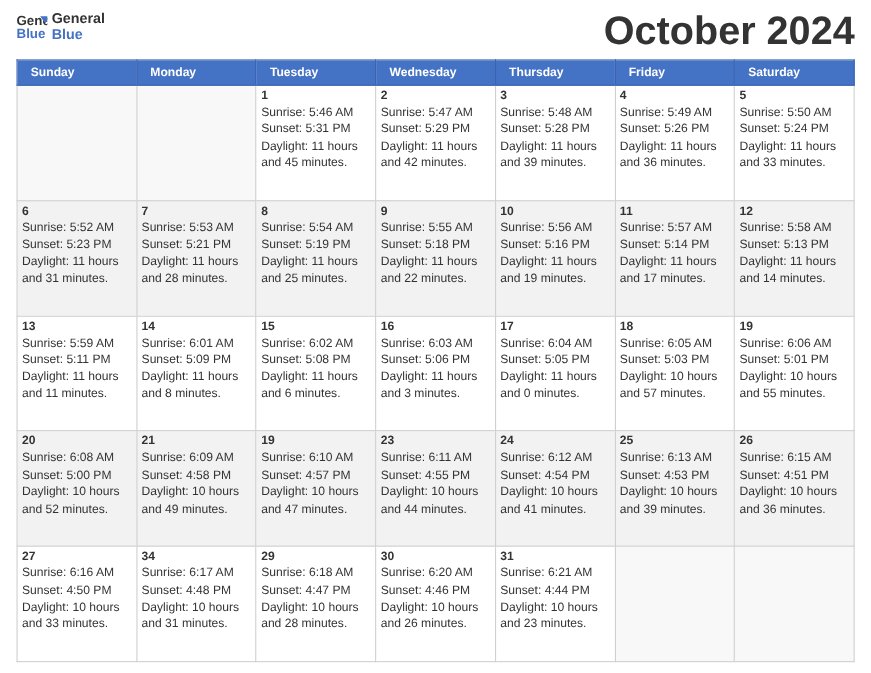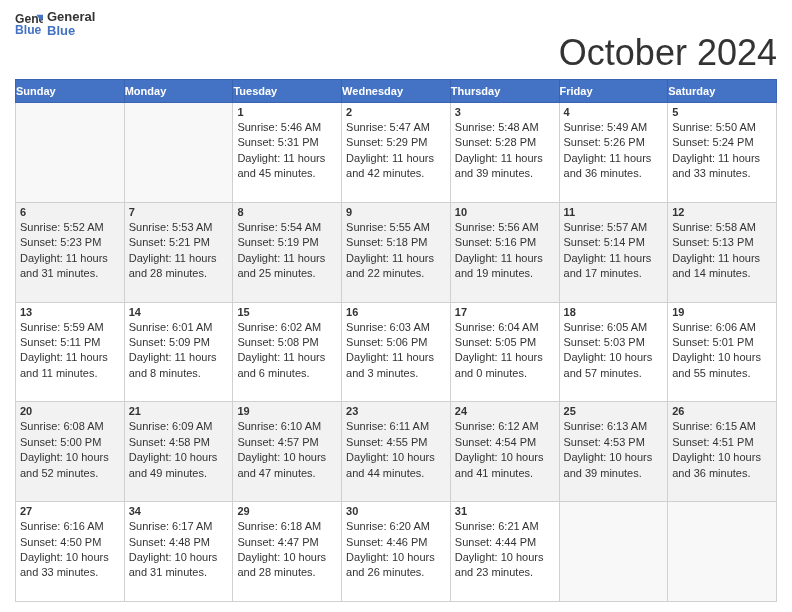--- a/index.html
+++ b/index.html
@@ -30,43 +30,42 @@
     }
     .logo-icon {
       width: 28px;
       height: 28px;
     }
     .title-block {
       text-align: right;
     }
     .month-title {
       font-size: 36px;
-      font-weight: 400;
+      font-weight: 700;
       color: #333;
       line-height: 1;
-      margin-top: 25px;
     }
     .location {
       font-size: 14px;
       color: #555;
       margin-top: 2px;
     }
     .calendar {
       flex: 1;
       border: 1px solid #ccc;
       border-collapse: collapse;
       width: 100%;
       table-layout: fixed;
     }
     .calendar th {
       background: #4472C4;
       color: #fff;
       font-size: 11px;
       font-weight: bold;
-      padding: 5px 0;
+      padding: 5px 12px;
       text-align: left;
       border: 1px solid #3a63b0;
     }
     .calendar td {
       border: 1px solid #d0d0d0;
       vertical-align: top;
       padding: 3px 4px;
       font-size: 9px;
       color: #333;
       height: 88px;

